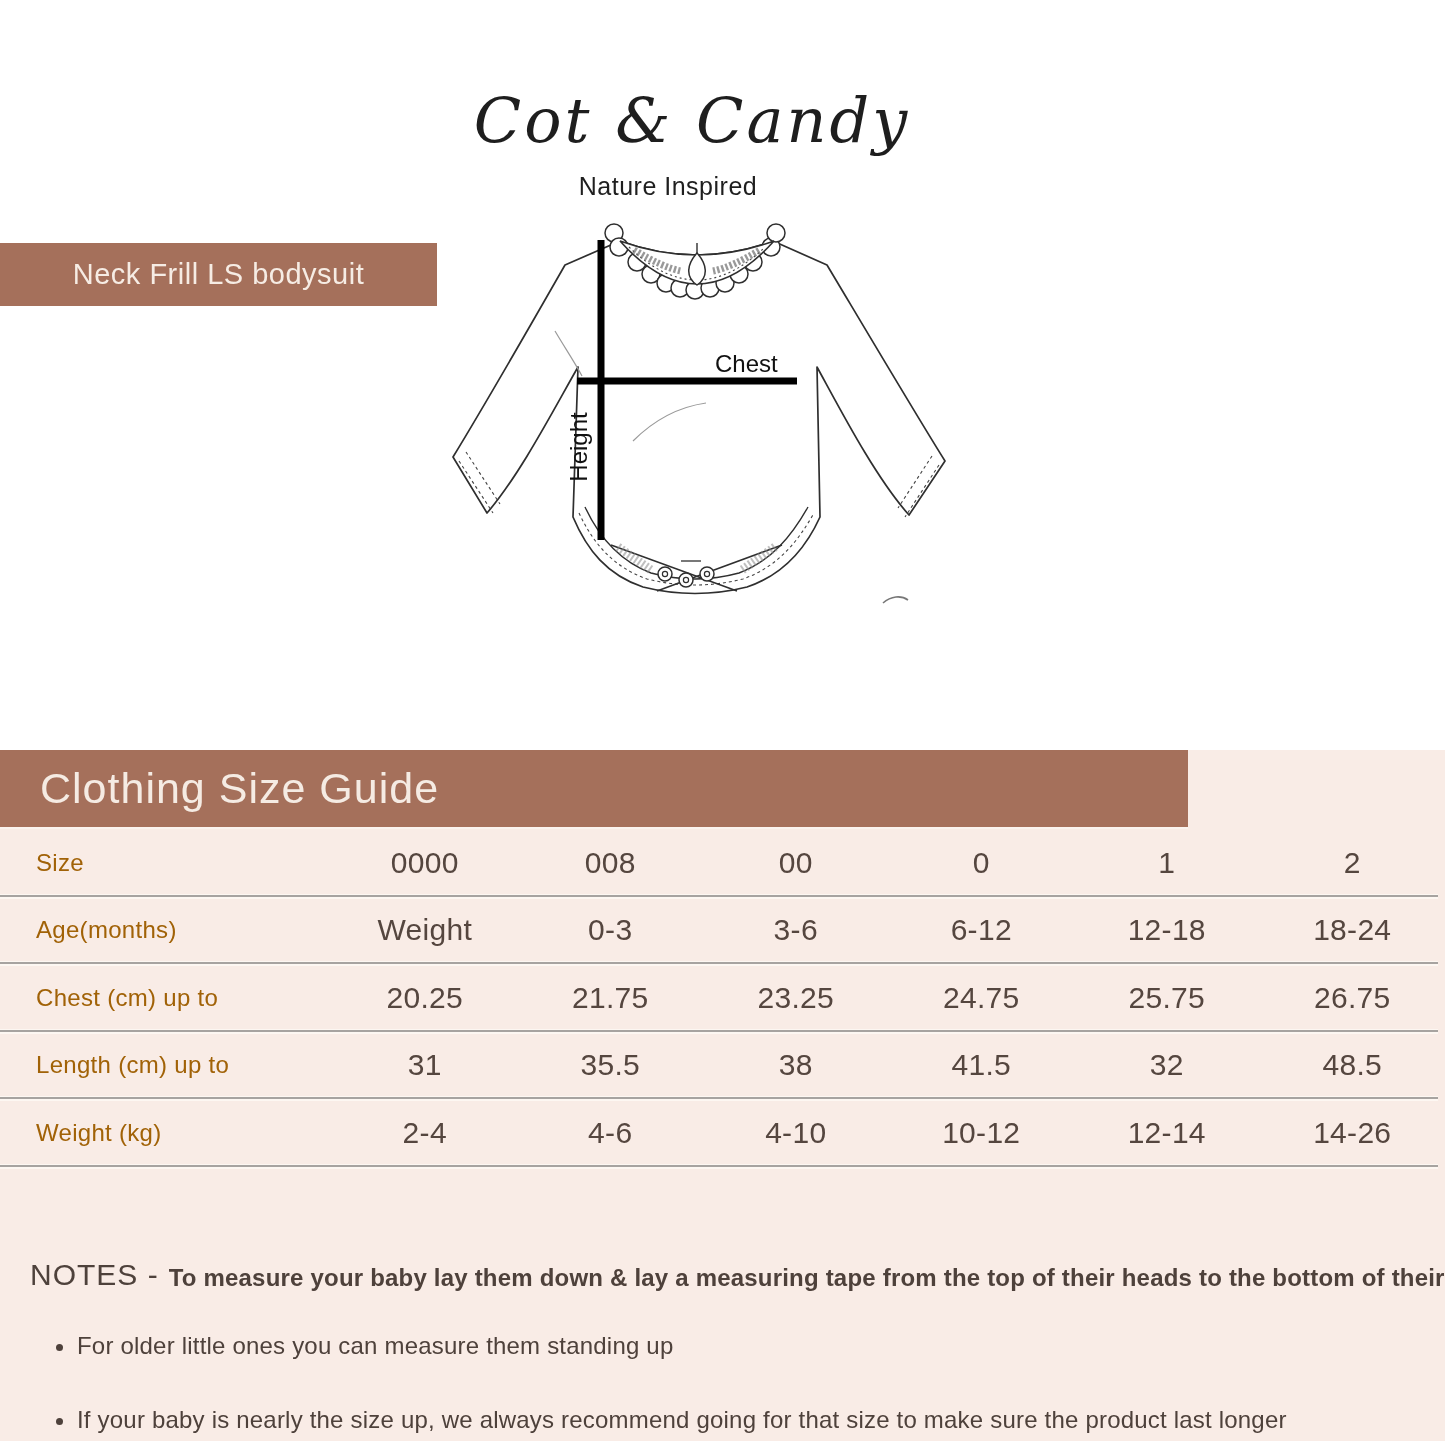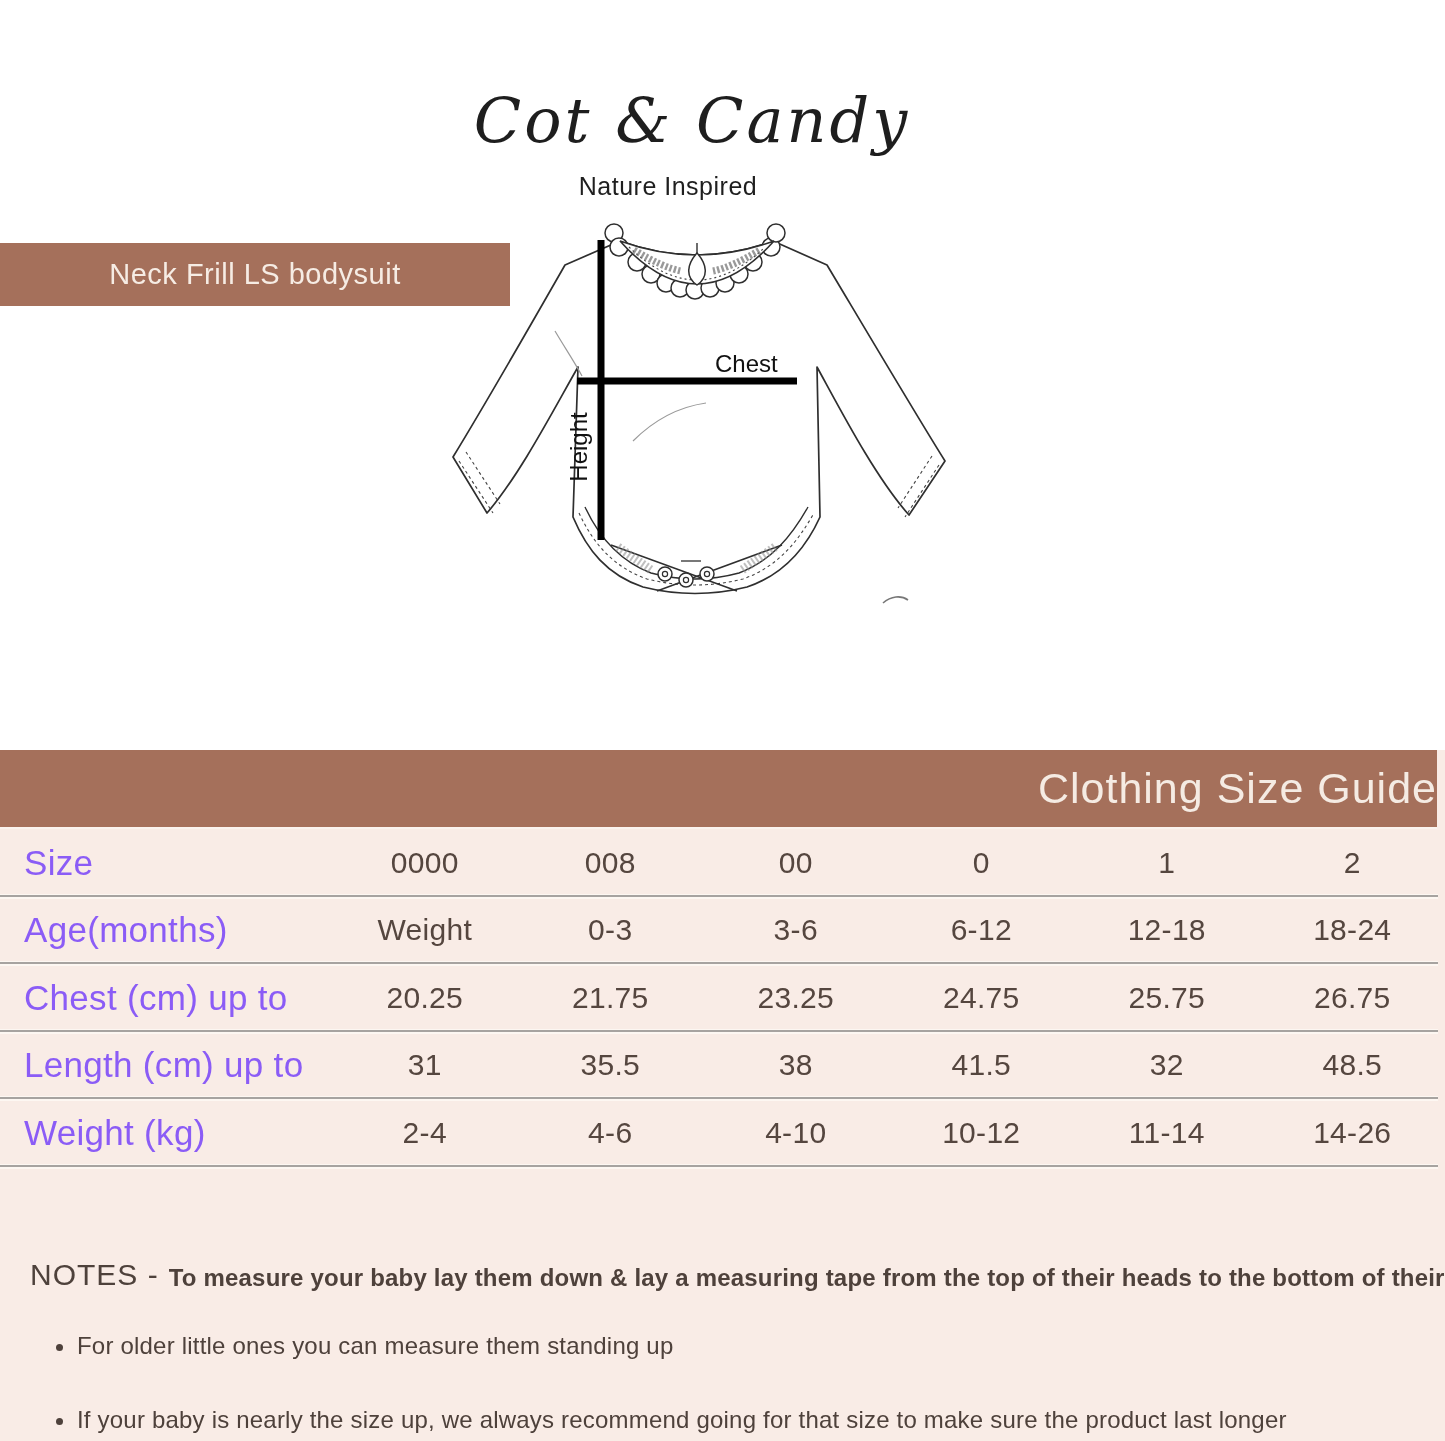--- a/index.html
+++ b/index.html
@@ -25,61 +25,61 @@
   .brand-tagline{
     position:absolute;left:668px;top:172px;
     transform:translateX(-50%);
     font-size:25px;
     color:#1f1f1f;
     letter-spacing:0.5px;
     white-space:nowrap;
   }
   .product-banner{
     position:absolute;left:0;top:243px;
-    width:510px;height:63px;
+    width:437px;height:63px;
     background:#a5705b;
     display:flex;align-items:center;justify-content:center;
   }
   .product-banner-label{
     font-size:29px;color:#f6ece4;letter-spacing:0.5px;
   }
   .garment-wrap{
     position:absolute;left:415px;top:195px;width:570px;height:425px;
   }
   .garment-wrap svg{width:100%;height:100%;display:block;}
   
   .bottom-section{
     position:absolute;left:0;top:750px;right:0;bottom:0;
     background:#f9ece6;
   }
   .guide-header{
-    position:absolute;left:0;top:0;width:1437px;height:77px;
+    position:absolute;left:0;top:0;width:1148px;height:77px;
     background:#a5705b;
     border-bottom:2px solid #fbf3ee;
-    display:flex;align-items:center;justify-content:flex-end;
+    display:flex;align-items:center;justify-content:flex-start;padding-left:40px;
   }
   .guide-title{
     font-size:43px;color:#f5ebe3;letter-spacing:1px;
   }
   .size-table{position:absolute;left:0;top:79px;right:0;}
   .trow{
     position:relative;
     height:67.5px;
     display:grid;
     grid-template-columns:332px repeat(6,1fr);
     align-items:center;
   }
   .trow::after{
     content:"";
     position:absolute;left:0;right:7px;bottom:-2px;height:5px;
     background:linear-gradient(to bottom,#fdf7f2 0 1px,#a7a3a0 1px 3px,#fdf7f2 3px 5px);
   }
   .rlabel{
-    font-size:35px;color:#8b5cf6;
-    padding-left:24px;
+    font-size:24px;color:#a16207;
+    padding-left:36px;
     letter-spacing:0.3px;
   }
   .cellv{
     font-size:30px;color:#55463f;
     text-align:center;
     letter-spacing:0.3px;
   }
   
   .notes{position:absolute;left:0;top:485px;right:0;}
   .notes-line{
@@ -254,21 +254,21 @@
         <div class="cellv">32</div>
         <div class="cellv">48.5</div>
       </div>
 
       <div class="trow">
         <div class="rlabel">Weight (kg)</div>
         <div class="cellv">2-4</div>
         <div class="cellv">4-6</div>
         <div class="cellv">4-10</div>
         <div class="cellv">10-12</div>
-        <div class="cellv">11-14</div>
+        <div class="cellv">12-14</div>
         <div class="cellv">14-26</div>
       </div>
 
 
     </div>
 
     <div class="notes">
       <div class="notes-line">
         <span class="notes-heading">NOTES -</span>
         <span class="notes-lead">To measure your baby lay them down &amp; lay a measuring tape from the top of their heads to the bottom of their heel</span>

